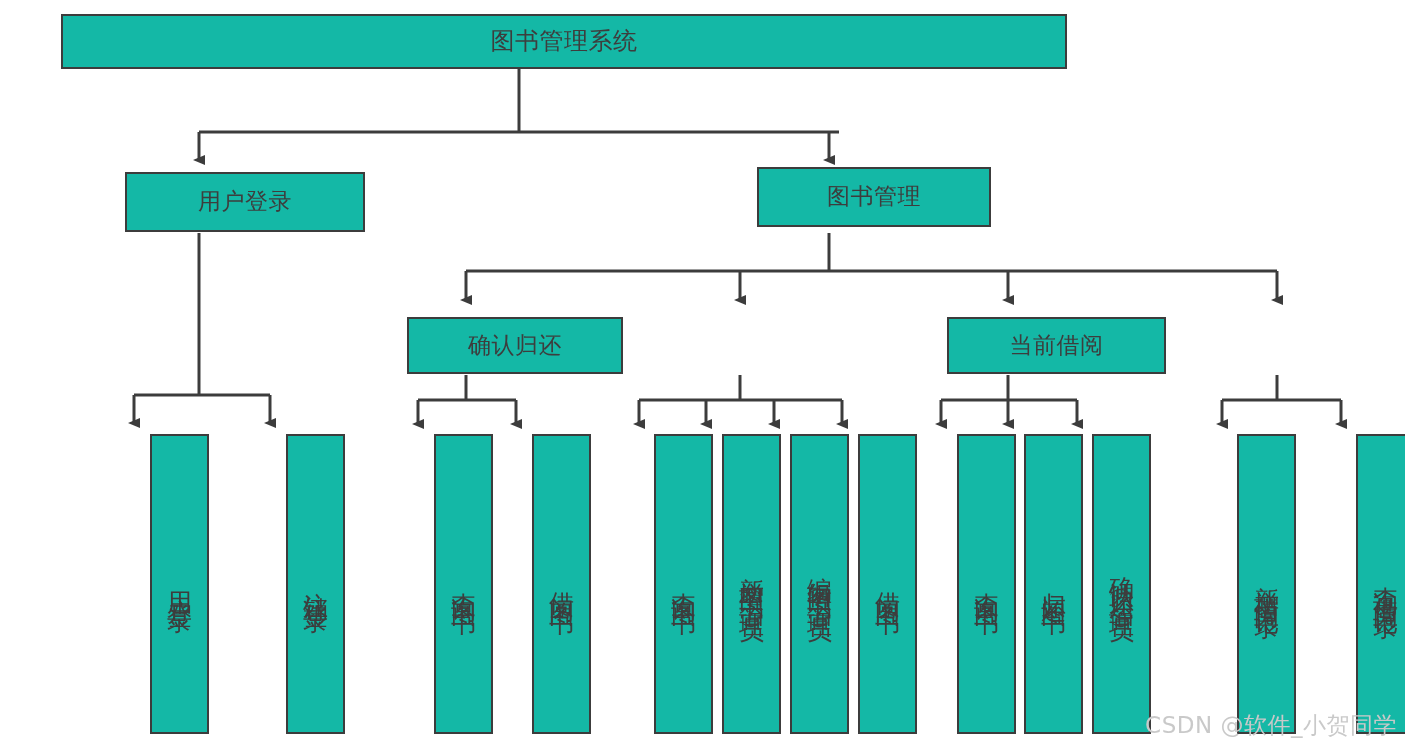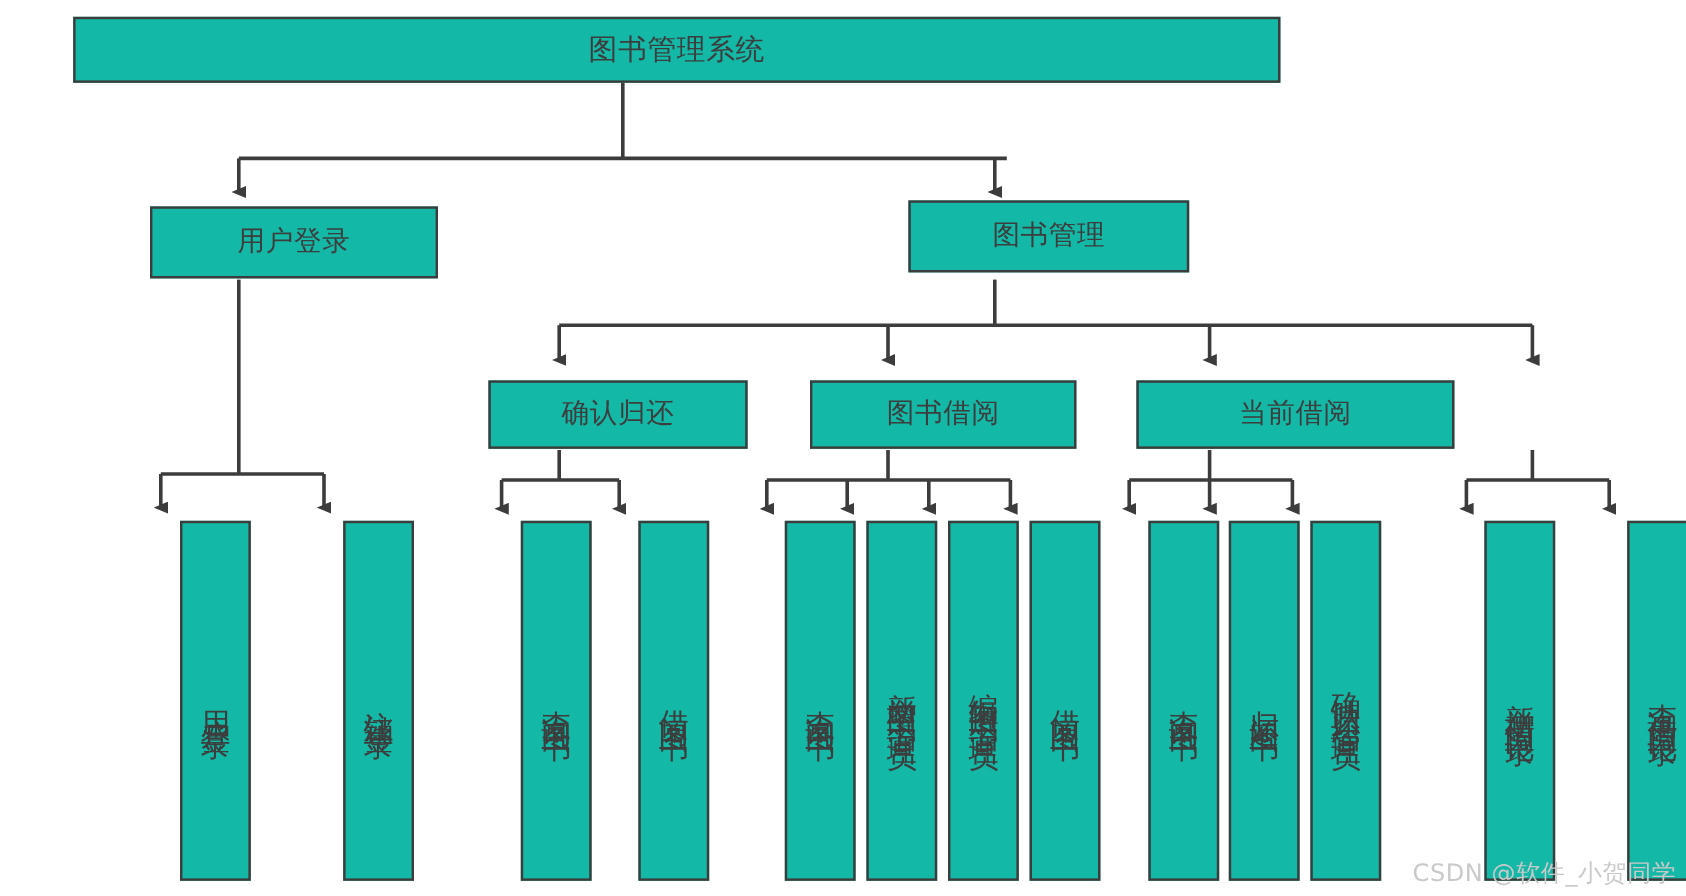--- a/index.html
+++ b/index.html
@@ -61,21 +61,21 @@
     text-orientation: upright;
     font-size: 25px;
     letter-spacing: 6px;
     line-height: 1;
     white-space: nowrap;
   }
   .watermark {
     position: absolute;
     right: 8px;
     bottom: 6px;
-    font-size: 20px;
+    font-size: 23px;
     color: #c9c9c9;
     letter-spacing: 0.5px;
     z-index: 5;
     white-space: nowrap;
   }
 </style>
 </head>
 <body>
 
 <div id="canvas">
@@ -139,25 +139,22 @@
   </div>
 
   <div class="node h" style="left:712px; top:167px; width:234px; height:60px;">
     <span class="label">图书管理</span>
   </div>
 
   <div class="node h" style="left:362px; top:317px; width:216px; height:57px;">
     <span class="label">确认归还</span>
   </div>
 
-  <div class="node h" style="left:630px; top:317px; width:222px; height:57px;">
-    <span class="label">图书借阅</span>
-  </div>
-
-  <div class="node h" style="left:902px; top:317px; width:265px; height:57px;">
+
+  <div class="node h" style="left:902px; top:317px; width:219px; height:57px;">
     <span class="label">当前借阅</span>
   </div>
 
 
   <div class="node v" style="left:105px; top:434px; width:59px; height:300px;">
     <span class="label">用户登录</span>
   </div>
 
   <div class="node v" style="left:241px; top:434px; width:59px; height:300px;">
     <span class="label">注销登录</span>

